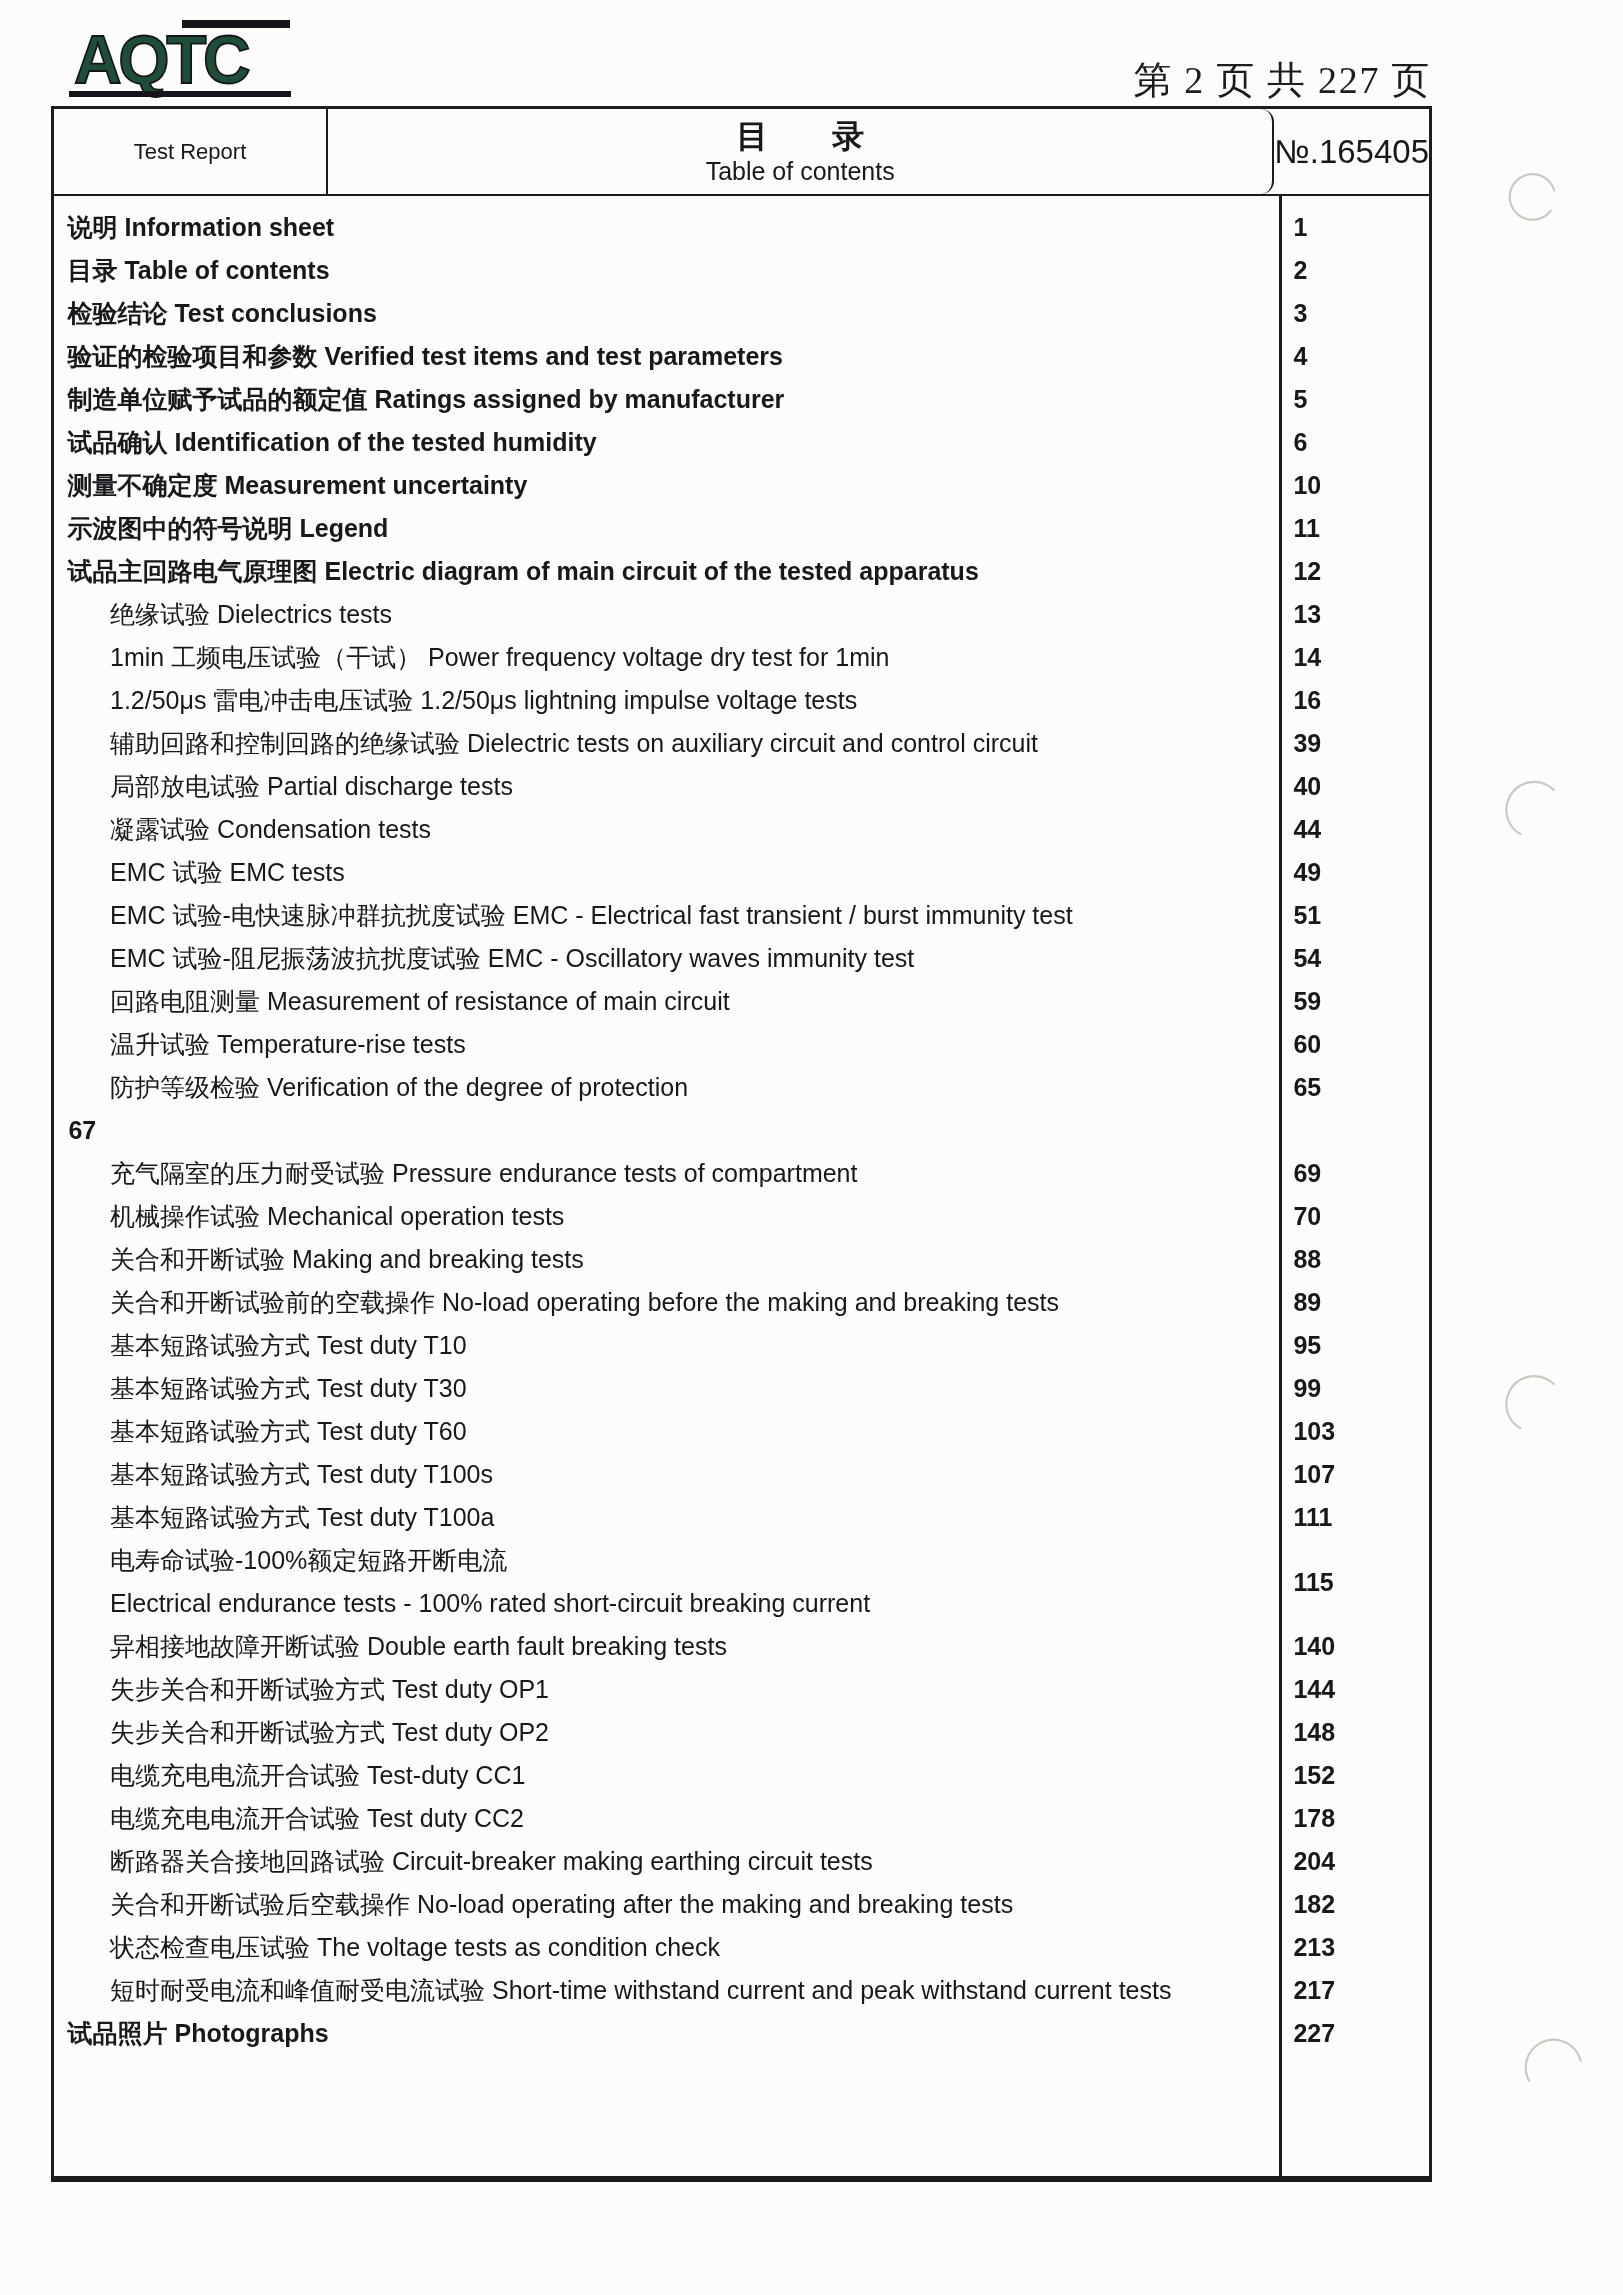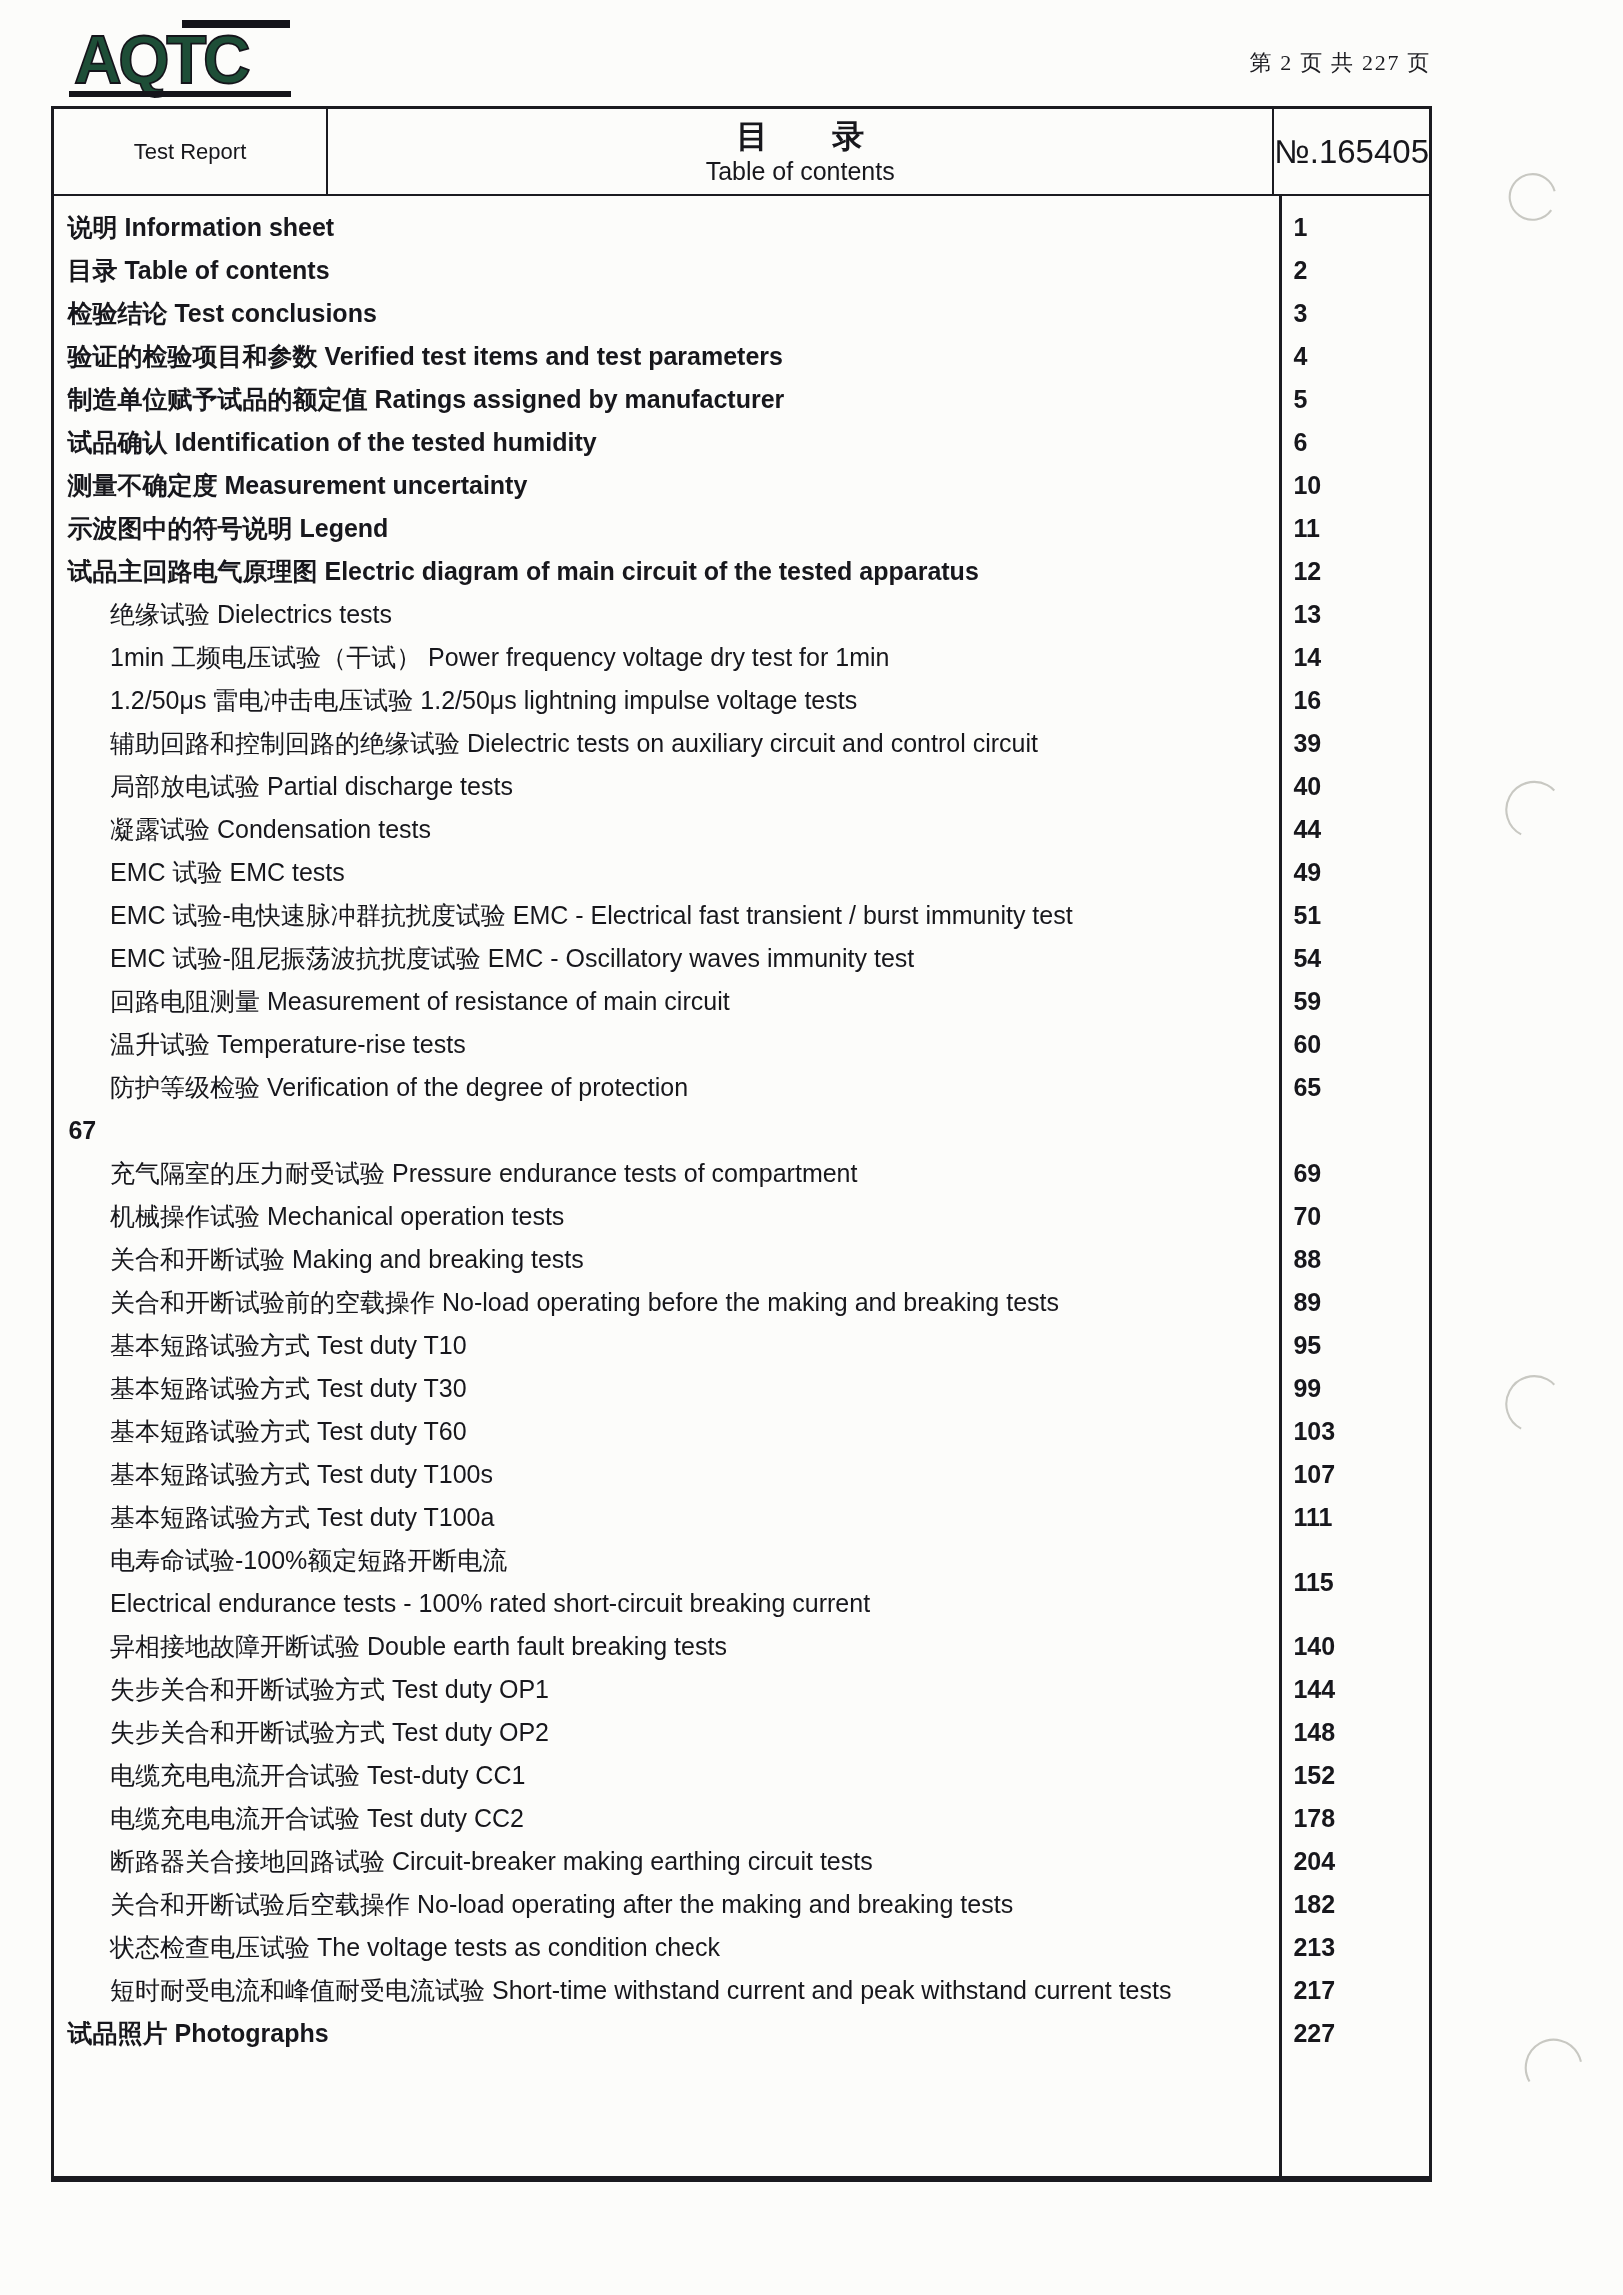--- a/index.html
+++ b/index.html
@@ -13,34 +13,34 @@
   .logo{position:absolute;left:74px;top:22px;width:228px;height:78px;}
   .logo-letters{
     font-size:66px;font-weight:900;line-height:73px;letter-spacing:-3.4px;
     color:#1e4e37;-webkit-text-stroke:1.7px #14141a;
     transform:scaleY(1.04);transform-origin:left top;white-space:nowrap;
   }
   .logo-overbar{position:absolute;left:108px;top:-1.7px;width:108px;height:7.6px;background:#14141a;}
   .logo-underline{position:absolute;left:-5px;top:69px;width:222px;height:6px;background:#14141a;}
   
   .page-indicator{
-    position:absolute;left:1124px;top:48px;width:307px;text-align:right;
+    position:absolute;left:1124px;top:55px;width:307px;text-align:right;
     font-family:"Liberation Serif","DejaVu Serif",serif;
-    font-size:22px;letter-spacing:1.7px;color:#1b1b20;white-space:nowrap;
+    font-size:38px;letter-spacing:1.7px;color:#1b1b20;white-space:nowrap;
   }
   
   .report-table{
     position:absolute;left:51px;top:106px;width:1381px;height:2076px;
     box-sizing:border-box;border:3.4px solid #1b1b20;border-bottom-width:6px;
     background:#fcfcfa;
   }
   .hdr{display:flex;height:87px;box-sizing:border-box;border-bottom:2.5px solid #1b1b20;}
   .hdr-cell{box-sizing:border-box;display:flex;align-items:center;justify-content:center;}
   .hc1{width:286px;border-right:2.5px solid #1b1b20;font-size:22px;letter-spacing:0px;}
-  .hc2{width:988px;border-right:2.5px solid #1b1b20;flex-direction:column;justify-content:center;}
+  .hc2{width:988px;border-right:2.5px solid #1b1b20;flex-direction:column;justify-content:center;border-radius:13px;}
   .hc3{flex:1;font-size:33px;justify-content:flex-end;}
   .title-zh{font-size:32px;font-weight:bold;line-height:39px;}
   .title-en{font-size:25px;line-height:30px;}
   
   .toc-body{position:relative;height:1983px;box-sizing:border-box;padding-top:10px;overflow:hidden;}
   .page-col-divider{position:absolute;left:1225px;top:0;bottom:0;width:2.5px;background:#1b1b20;}
   .toc-row{display:flex;align-items:center;min-height:43px;font-size:25px;line-height:43px;}
   .toc-text{width:1225px;box-sizing:border-box;white-space:nowrap;overflow:hidden;}
   .lvl0 .toc-text{padding-left:13.5px;font-weight:bold;}
   .lvl1 .toc-text{padding-left:56px;}

